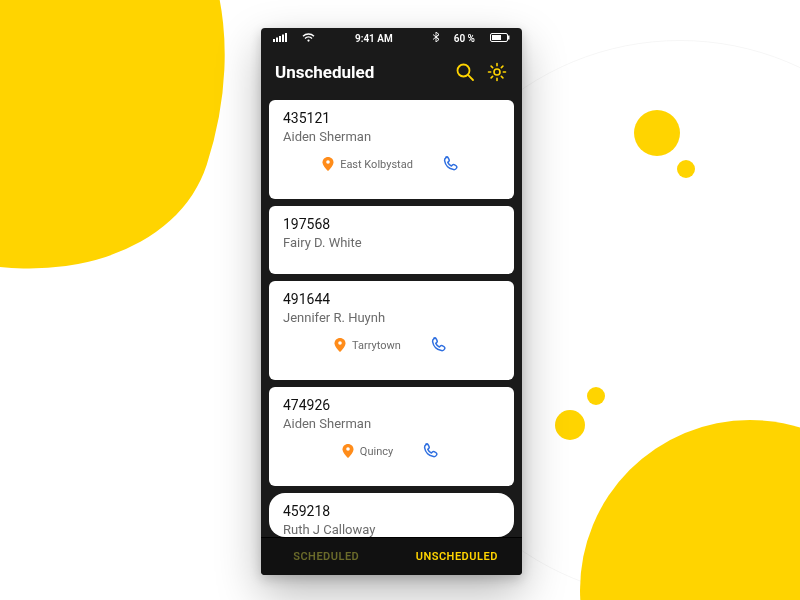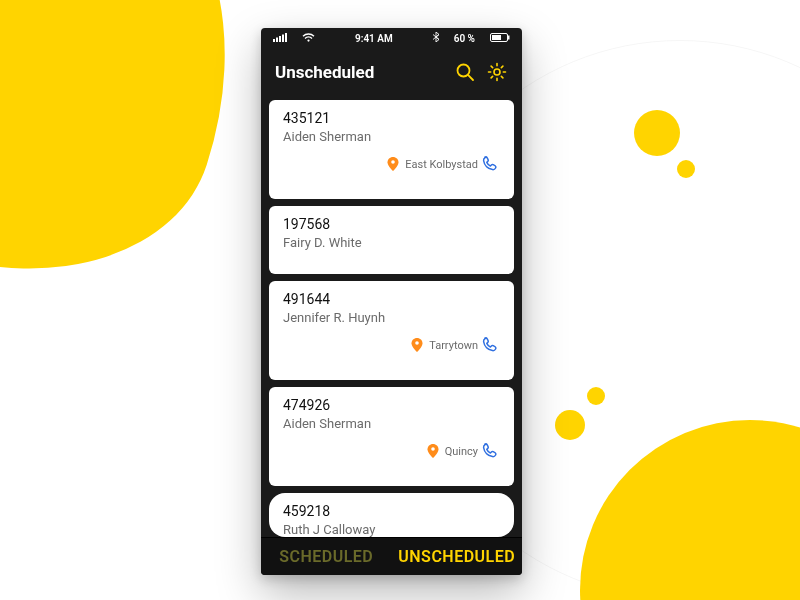--- a/index.html
+++ b/index.html
@@ -41,31 +41,31 @@
 .list {
   flex: 1; overflow: hidden; padding: 4px 8px 0 8px;
   display: flex; flex-direction: column; gap: 7px;
 }
 .card {
   background: #fff; border-radius: 6px; padding: 10px 14px 24px 14px;
   display: flex; flex-direction: column; gap: 3px; position: relative;
 }
 .card-id { font-size: 14px; font-weight: 400; color: #111; }
 .card-name { font-size: 13px; color: #6b6b6b; }
-.card-row { display: flex; align-items: center; justify-content: flex-end; margin-top: 6px; }
+.card-row { display: flex; align-items: center; justify-content: center; margin-top: 6px; gap: 26px; }
 .loc { display: flex; align-items: center; gap: 6px; font-size: 11px; color: #6b6b6b; }
 .pin { width: 12px; height: 14px; }
 .phone-btn { width: 22px; height: 22px; display:flex; align-items:center; justify-content:center; }
 .tabs {
   height: 38px; background: #111; border-top: 1px solid #000;
   display: flex;
 }
 .tab {
   flex: 1; display: flex; align-items: center; justify-content: center;
-  font-size: 16px; letter-spacing: 0.5px; font-weight: 600;
+  font-size: 11px; letter-spacing: 0.5px; font-weight: 600;
 }
 .tab-inactive { color: #6a6a2a; }
 .tab-active { color: #ffd400; }
 .card.partial { padding-bottom: 0; border-radius: 16px; }
 </style>
 </head>
 <body>
 
 <div class="bg-shape bg-tl"></div>
 <div class="bg-swirl"></div>

